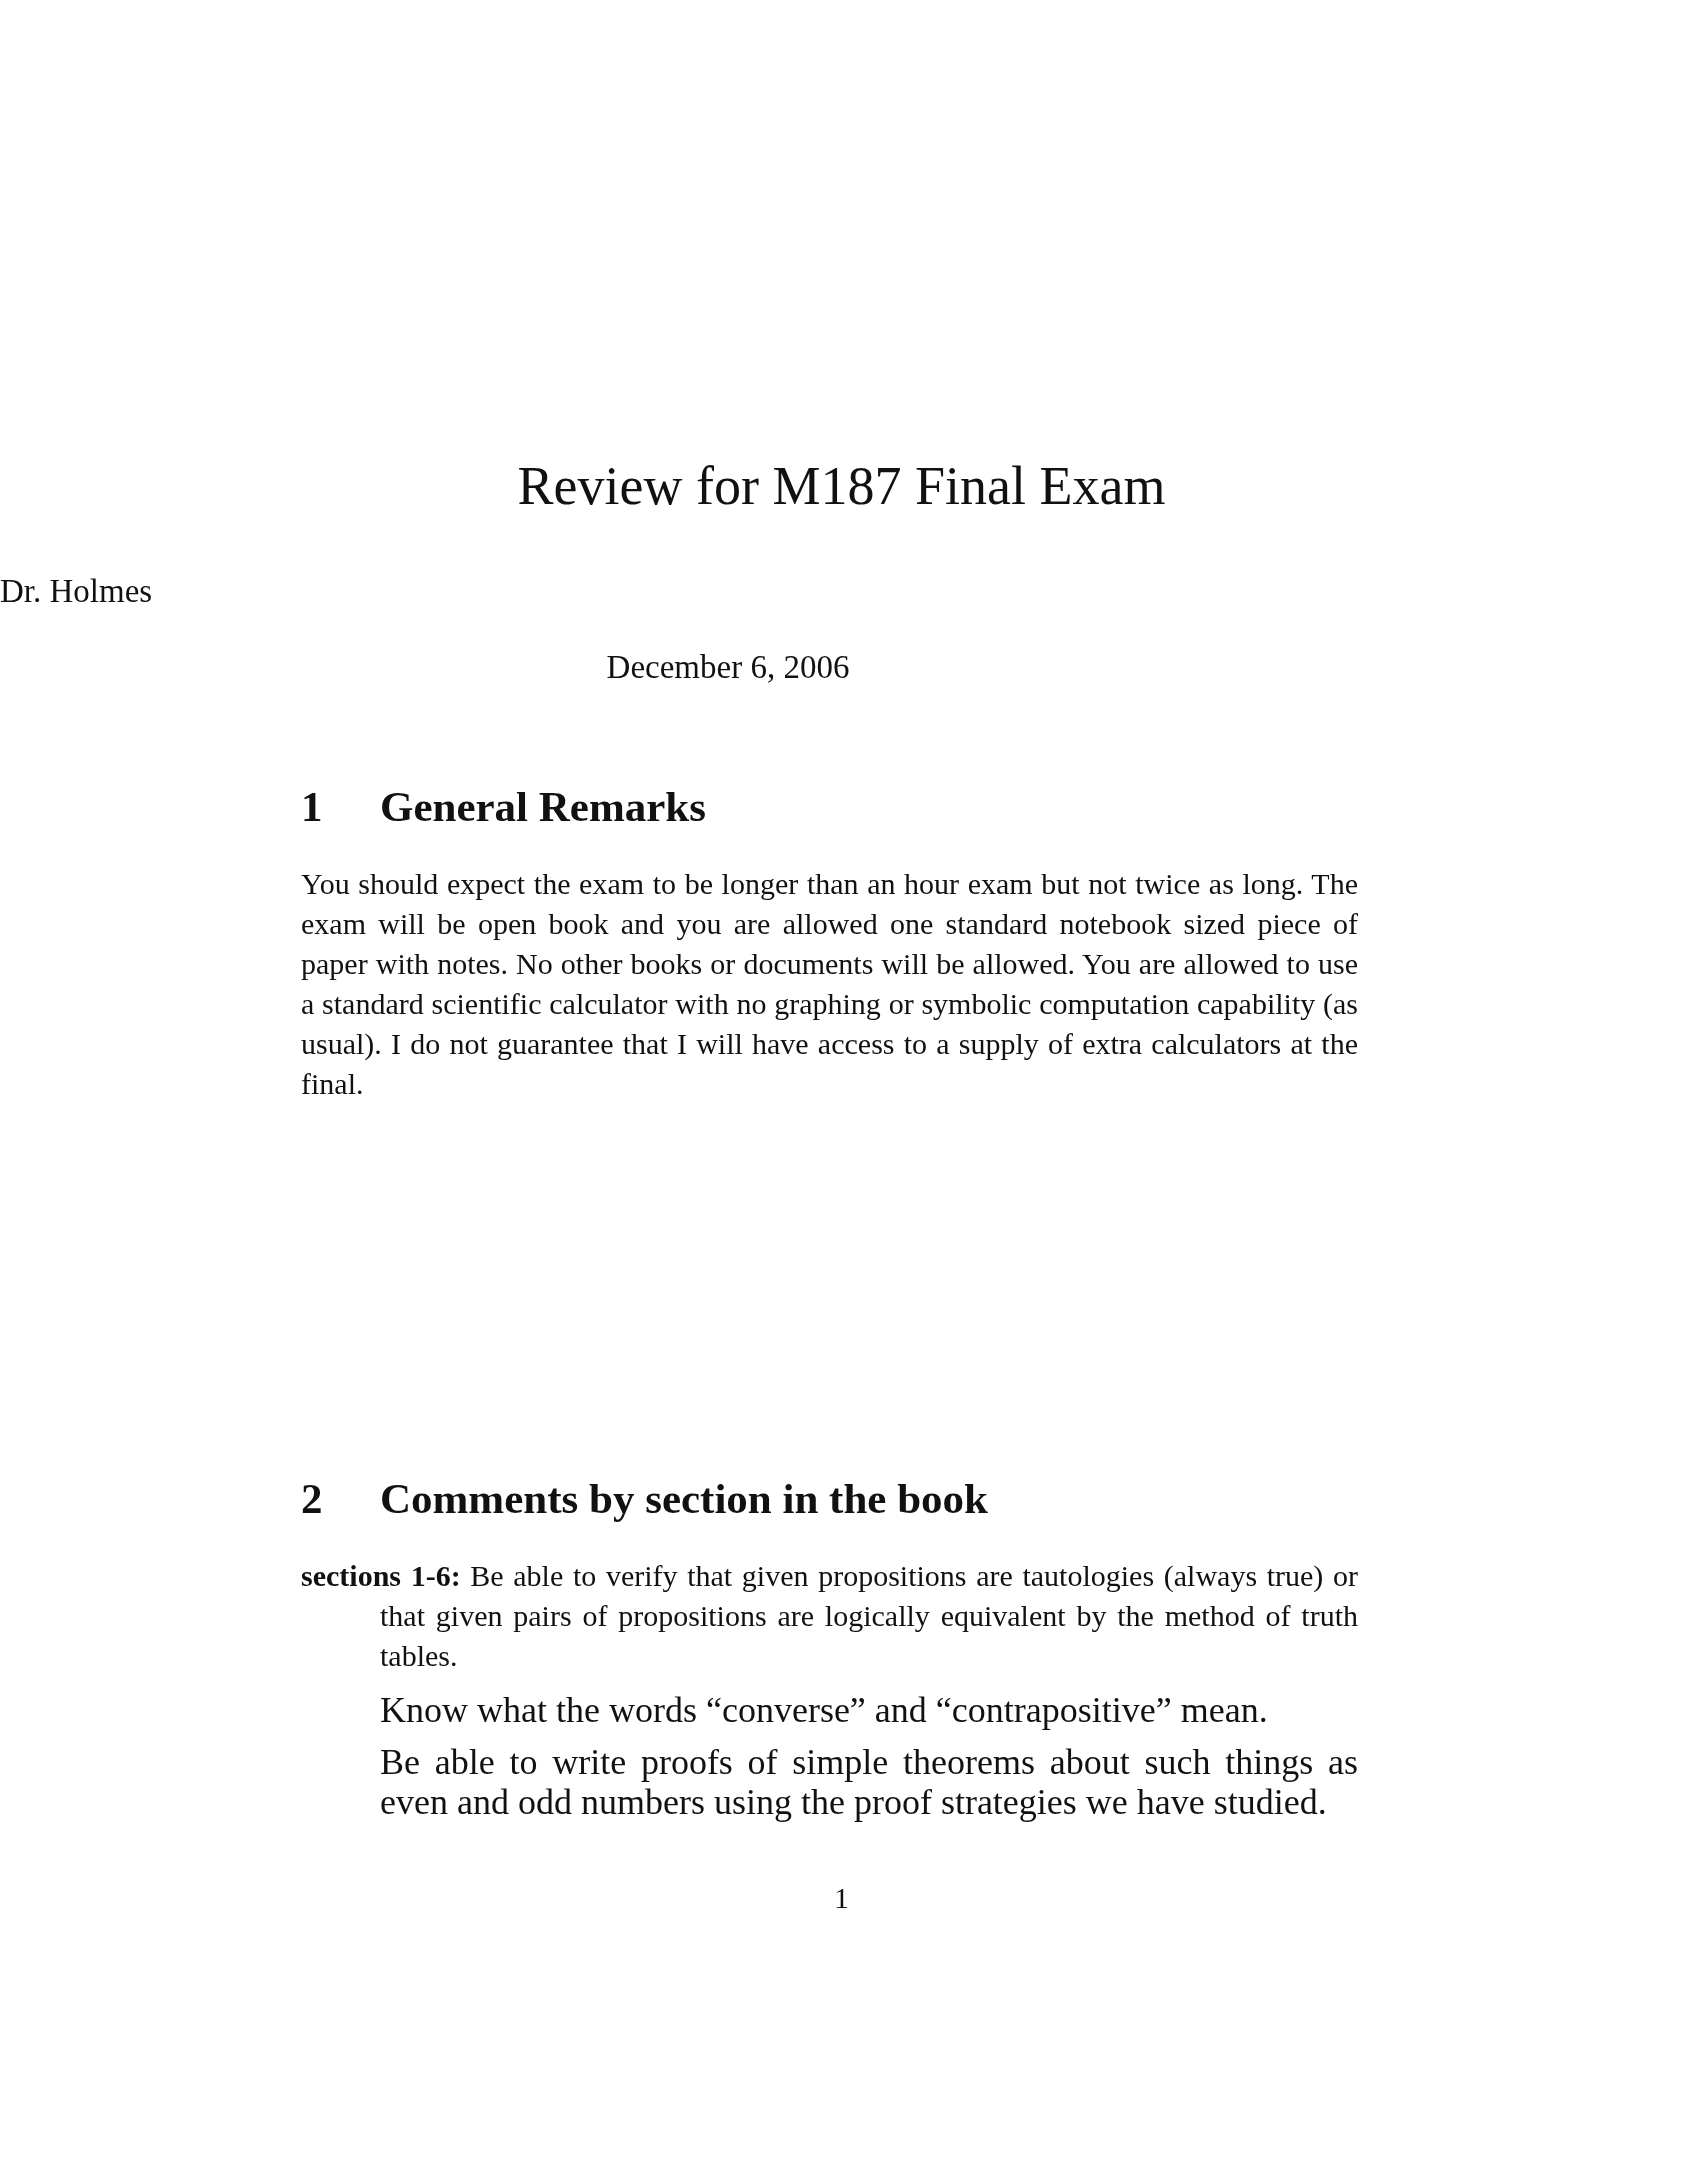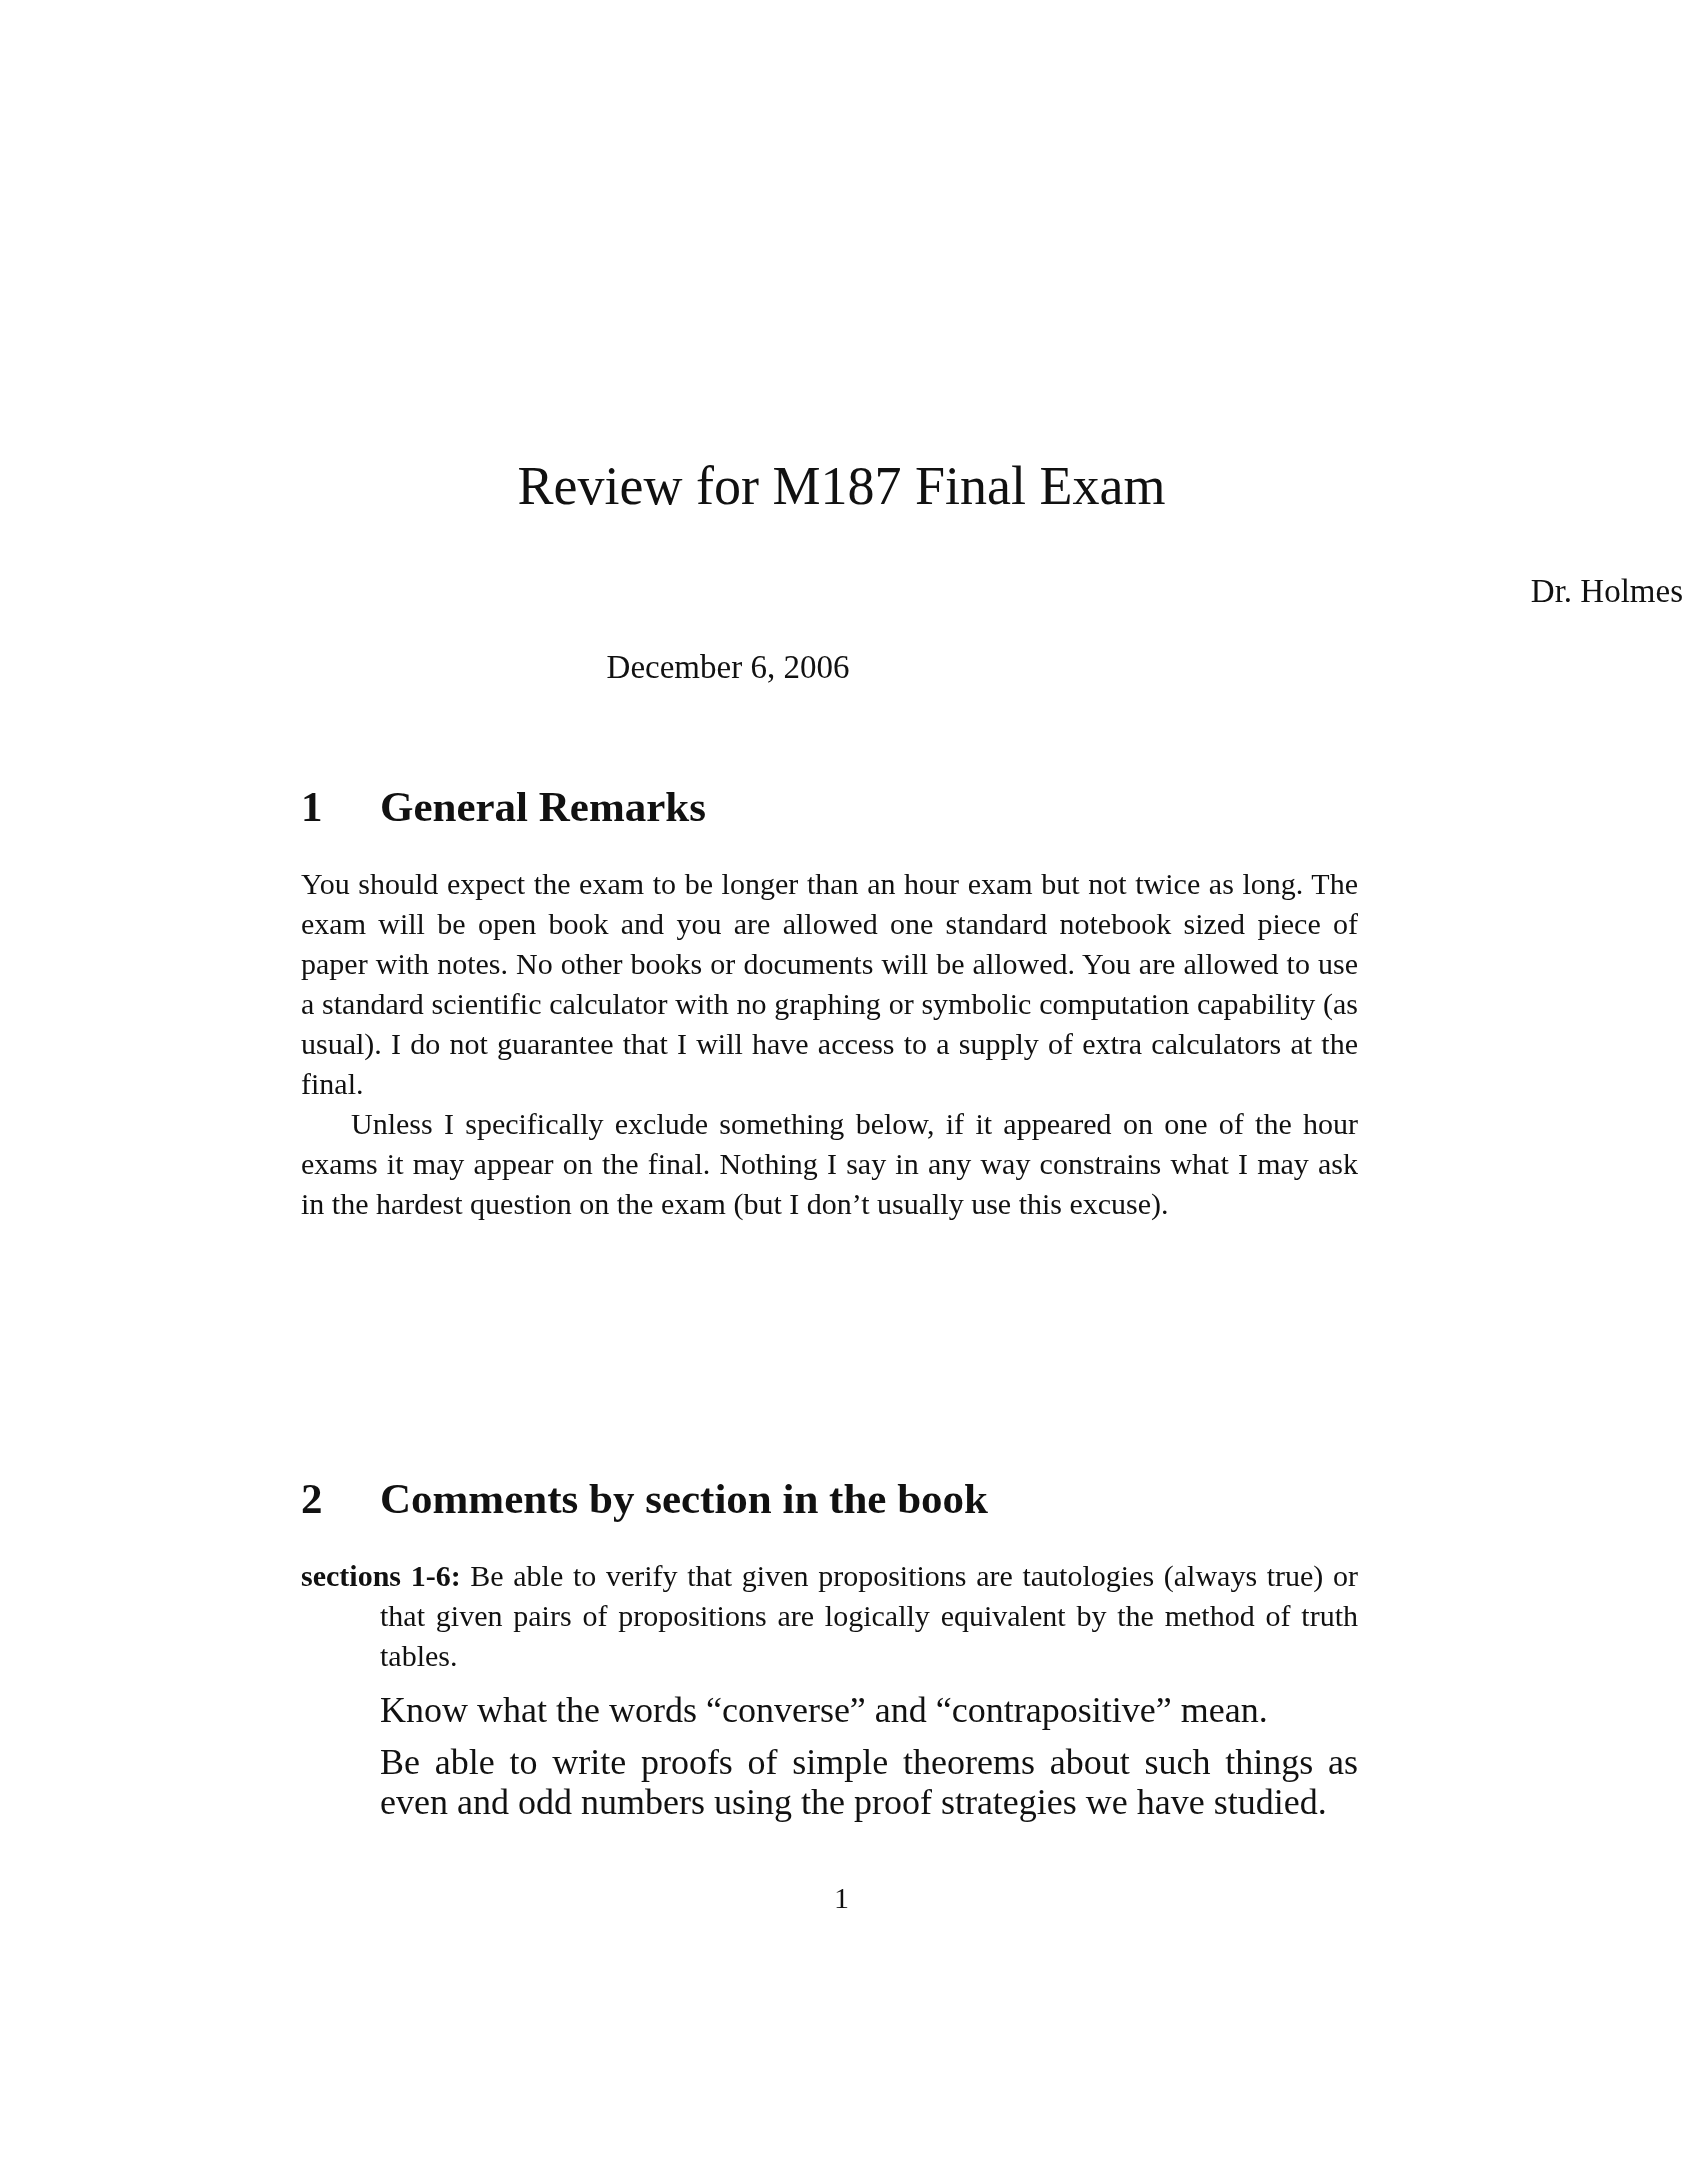--- a/index.html
+++ b/index.html
@@ -1,20 +1,20 @@
 <!DOCTYPE html>
 <html><head>
 <meta charset="utf-8">
 <style>
   html, body { margin:0; padding:0; background:#fff; }
   body { width:1683px; height:2178px; position:relative; overflow:hidden;
          font-family: "Liberation Serif", "DejaVu Serif", serif; color:#111; }
   .abs { position:absolute; }
   .title { left:0; width:1683px; top:457px; text-align:center; font-size:54px; line-height:59px; }
-  .author { left:0; width:1683px; top:570px; text-align:right; font-size:33px; line-height:42px; }
+  .author { left:0; width:1683px; top:570px; text-align:left; font-size:33px; line-height:42px; }
   .date { left:0; width:1456px; top:646px; text-align:center; font-size:33px; line-height:42px; }
   .sec { left:301px; font-size:43px; font-weight:bold; line-height:50px; white-space:nowrap; }
   .sec .num { display:inline-block; width:79px; }
   .body { left:301px; width:1057px; font-size:30px; line-height:40px; text-align:justify; }
   .body p { margin:0; }
   .body p.ind { text-indent:50px; }
   .item { left:301px; width:1057px; font-size:30px; line-height:40px; text-align:justify; }
   .item .lbl { font-weight:bold; }
   .item .cont { padding-left:79px; text-indent:-79px; }
   .sub { left:380px; width:978px; font-size:36px; line-height:40px; text-align:justify; }
@@ -26,21 +26,20 @@
 <div class="abs title">Review for M187 Final Exam</div>
 <div class="abs author">Dr. Holmes</div>
 <div class="abs date">December 6, 2006</div>
 
 <div class="abs sec" style="top:782px;">
   <span class="num">1</span><span>General Remarks</span>
 </div>
 
 <div class="abs body" style="top:864px;">
   <p>You should expect the exam to be longer than an hour exam but not twice as long. The exam will be open book and you are allowed one standard notebook sized piece of paper with notes. No other books or documents will be allowed. You are allowed to use a standard scientific calculator with no graphing or symbolic computation capability (as usual). I do not guarantee that I will have access to a supply of extra calculators at the final.</p>
-  <p class="ind">Unless I specifically exclude something below, if it appeared on one of the hour exams it may appear on the final. Nothing I say in any way constrains what I may ask in the hardest question on the exam (but I don’t usually use this excuse).</p>
 </div>
 
 <div class="abs sec" style="top:1474px;">
   <span class="num">2</span><span>Comments by section in the book</span>
 </div>
 
 <div class="abs item" style="top:1556px;">
   <div class="cont" style="padding-left:79px;text-indent:-79px;">
     <span class="lbl">sections 1-6:</span>
     <span>Be able to verify that given propositions are tautologies (always true) or that given pairs of propositions are logically equivalent by the method of truth tables.</span>

